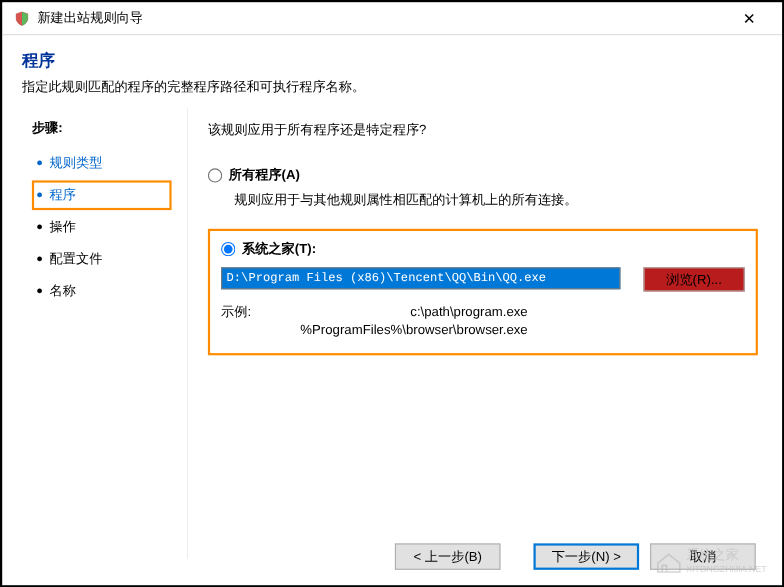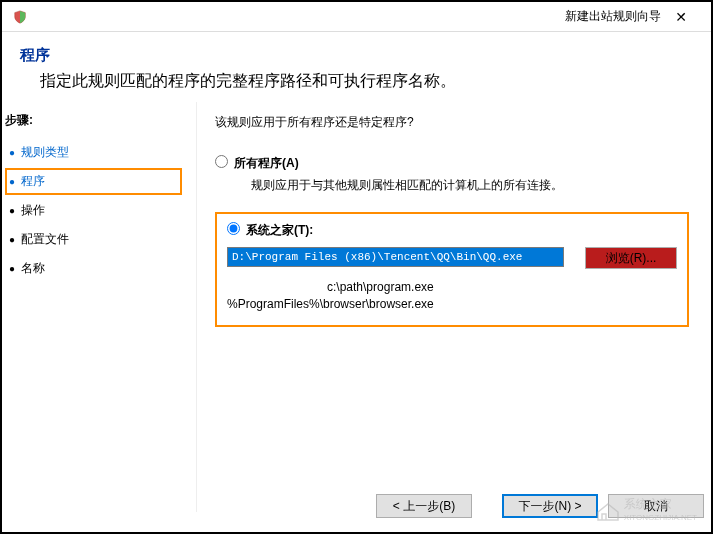--- a/index.html
+++ b/index.html
@@ -1,56 +1,56 @@
 <!DOCTYPE html>
 <html><head>
   <meta charset="utf-8">
   <style>
     * { margin: 0; padding: 0; box-sizing: border-box; font-family: "Microsoft YaHei", "SimSun", sans-serif; font-size: 12px; }
     body { background: #fff; width: 713px; height: 534px; border: 2px solid #000; position: relative; overflow: hidden; }
     
     .titlebar { display: flex; align-items: center; padding: 6px 10px; border-bottom: 1px solid #ddd; }
     .titlebar-icon { width: 16px; height: 16px; margin-right: 6px; display: inline-flex; align-items: center; justify-content: center; }
     .shield-svg { width: 14px; height: 14px; }
-    .titlebar-text { flex: 1; text-align: right; }
+    .titlebar-text { flex: 1; }
     .close-btn { width: 40px; text-align: center; font-size: 14px; cursor: pointer; }
     
     .header-section { padding: 14px 18px 10px 18px; }
     .header-title { font-size: 15px; font-weight: bold; color: #003399; margin-bottom: 6px; }
-    .header-desc { font-size: 16px; color: #000; margin-left: 20px; }
+    .header-desc { font-size: 12px; color: #000; }
     
     .content-area { display: flex; height: 410px; }
     
-    .sidebar { width: 195px; padding: 10px 14px 10px 3px; border-right: 1px solid #eee; }
+    .sidebar { width: 169px; padding: 10px 14px 10px 27px; border-right: 1px solid #eee; }
     .sidebar-title { font-weight: bold; color: #000; margin-bottom: 10px; }
     .sidebar-item { padding: 5px 4px; margin-bottom: 2px; color: #000; cursor: pointer; display: flex; align-items: center; }
     .sidebar-item.link { color: #0066cc; }
     .sidebar-item.active { border: 2px solid #ff8c00; color: #0066cc; padding: 3px 2px; }
     .bullet { margin-right: 6px; font-size: 10px; line-height: 1; }
     
     .main-panel { flex: 1; padding: 12px 22px 10px 18px; position: relative; }
     .question-text { margin-bottom: 24px; }
     
     .radio-section { margin-bottom: 18px; }
-    .radio-row { display: flex; align-items: flex-start; margin-bottom: 4px; }
+    .radio-row { display: flex; align-items: center; margin-bottom: 4px; }
     .radio-input { margin-right: 6px; }
     .radio-label { font-weight: bold; }
-    .radio-desc { margin-left: 36px; color: #000; line-height: 1.5; }
+    .radio-desc { margin-left: 24px; color: #000; line-height: 1.5; }
     
     .highlighted-section { border: 2px solid #ff8c00; padding: 8px 10px 12px 10px; margin-top: 4px; }
     
     .path-row { display: flex; gap: 21px; margin-top: 8px; margin-bottom: 10px; }
     .path-input { flex: 1; height: 20px; border: 1px solid #7a7a7a; background: #0078d7; color: #fff; padding: 2px 4px; font-family: "Courier New", monospace; font-size: 11px; }
     .browse-btn { width: 92px; height: 22px; background: #b91c1c; border: 1px solid #adadad; cursor: pointer; }
     
     .example-row { display: flex; margin-top: 2px; }
     .example-label { width: 72px; font-size: 12px; }
     .example-paths { font-family: "Courier New", monospace; font-size: 11px; line-height: 1.4; text-align: right; }
     
-    .footer { position: absolute; bottom: 14px; right: 7px; display: flex; gap: 10px; align-items: center; }
+    .footer { position: absolute; bottom: 14px; right: 24px; display: flex; gap: 10px; align-items: center; }
     .footer-btn { min-width: 96px; height: 24px; background: #e1e1e1; border: 1px solid #adadad; cursor: pointer; font-size: 12px; position: relative; }
     .footer-btn.default { border: 2px solid #0078d7; margin-left: 20px; }
     
     .watermark { position: absolute; bottom: 10px; right: 14px; color: #b8b8b8; font-size: 13px; display: flex; align-items: flex-end; gap: 4px; opacity: 0.6; pointer-events: none; }
     .watermark-icon { width: 24px; height: 20px; }
   </style>
 </head>
 <body>
 
 <div class="titlebar">
@@ -110,20 +110,21 @@
     <div class="highlighted-section">
       <div class="radio-row">
         <input type="radio" name="progtype" class="radio-input" checked="" style="">
         <span class="radio-label">系统之家(T):</span>
       </div>
       <div class="path-row">
         <input type="text" class="path-input" value="D:\Program Files (x86)\Tencent\QQ\Bin\QQ.exe" style="">
         <button class="browse-btn">浏览(R)...</button>
       </div>
       <div class="example-row">
+        <span class="example-label">示例:</span>
         <div class="example-paths">
           <div>c:\path\program.exe</div>
           <div>%ProgramFiles%\browser\browser.exe</div>
         </div>
       </div>
     </div>
 
   </div>
 </div>
 

